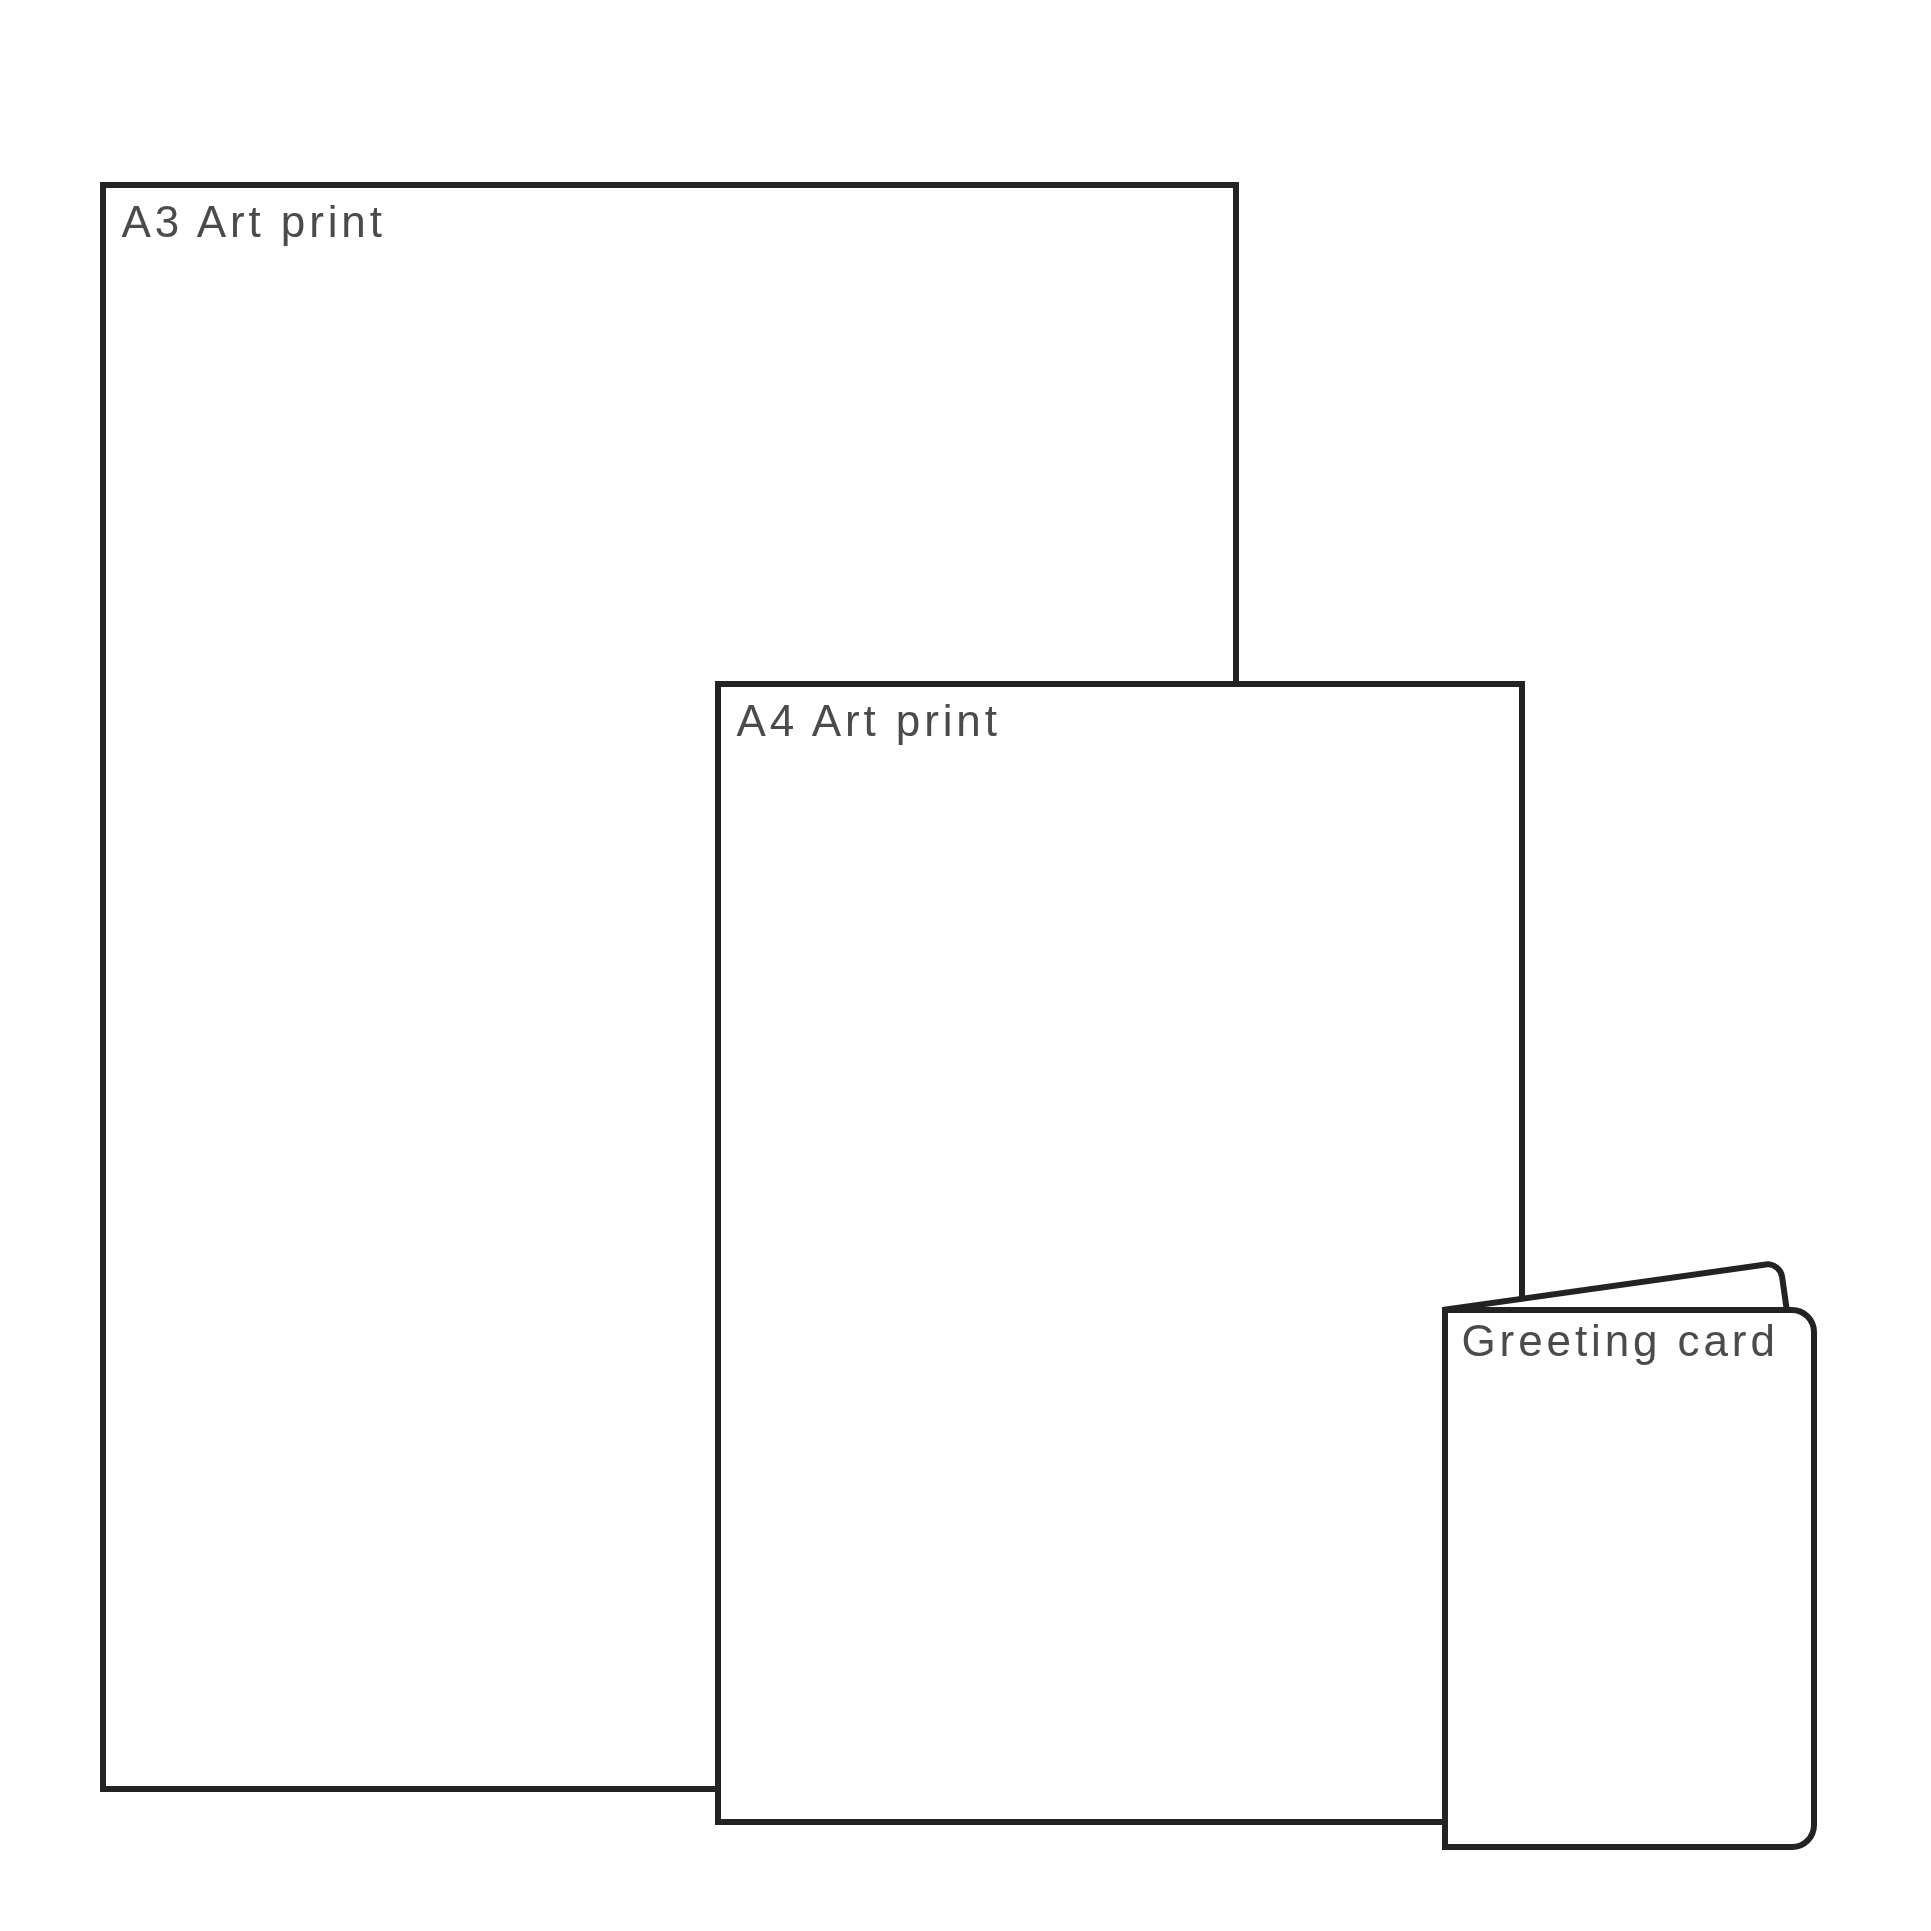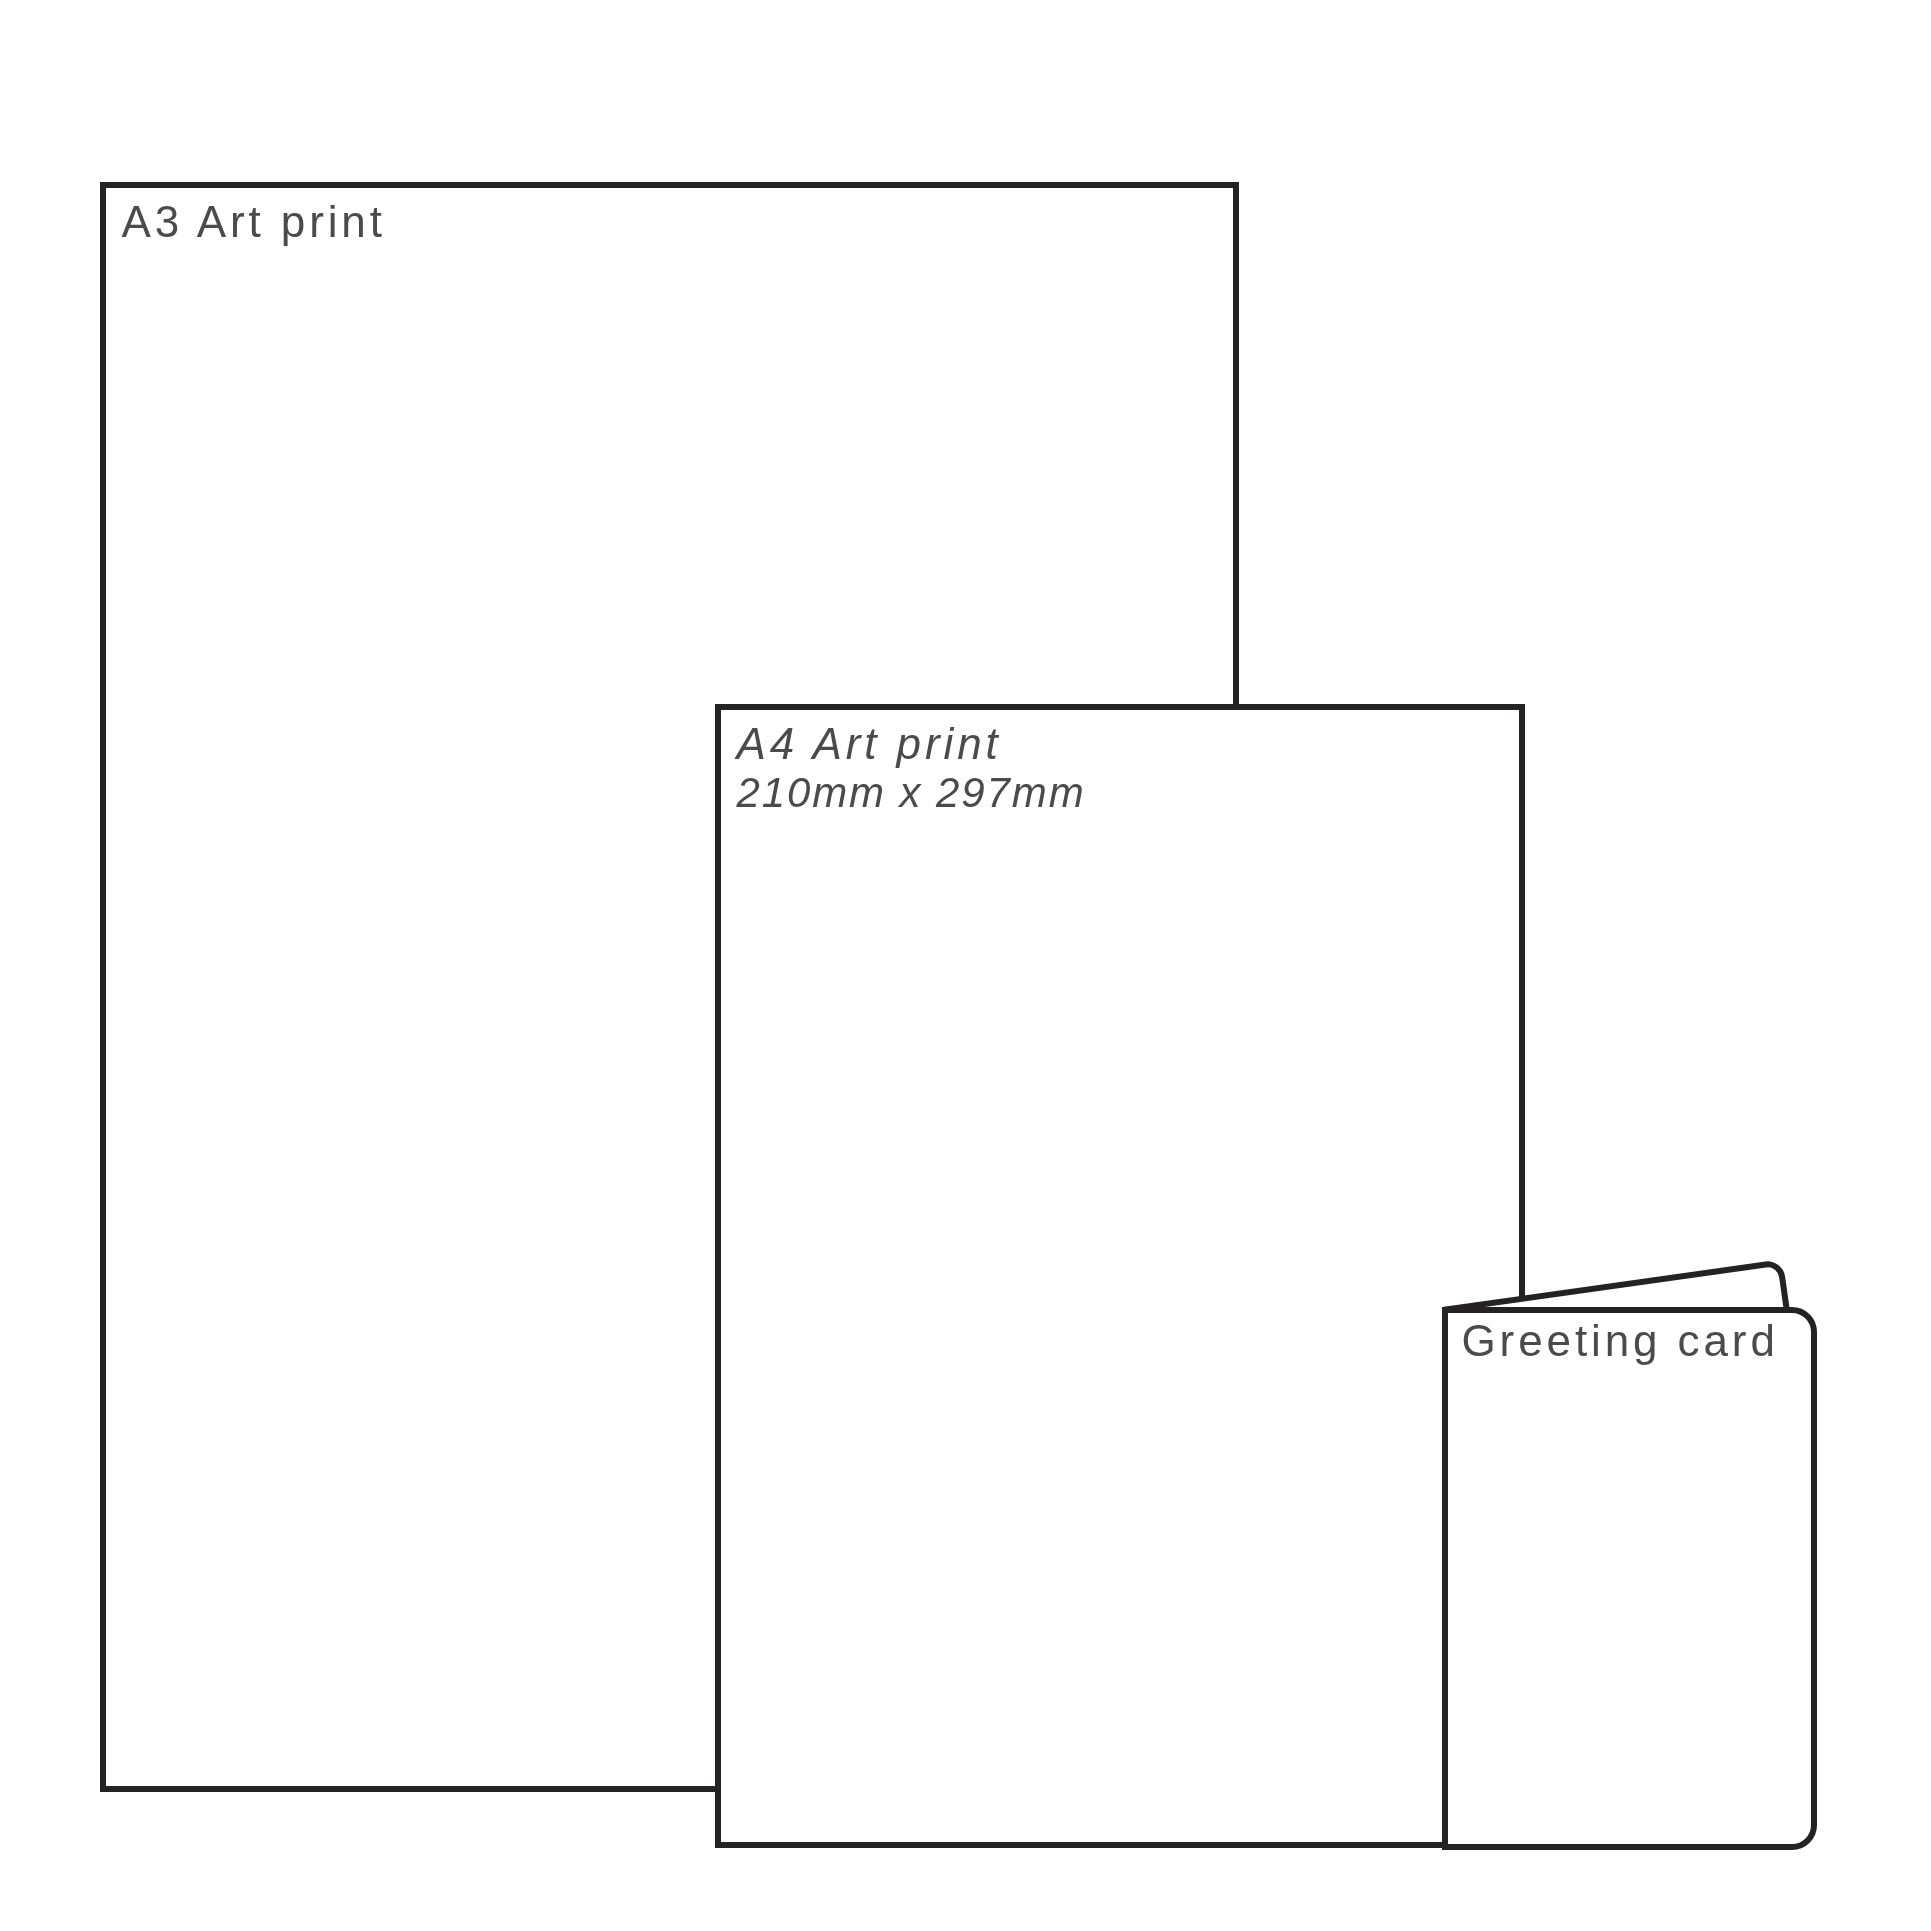--- a/index.html
+++ b/index.html
@@ -26,22 +26,22 @@
   .box {
     position: absolute;
     background: var(--bg);
     border: 6.8px solid var(--outline);
   }
   .a3-box {
     left: 100px; top: 182px;
     width: 1139px; height: 1610px;
   }
   .a4-box {
-    left: 715px; top: 704px;
-    width: 810px; height: 1144px; font-style: italic;
+    left: 715px; top: 681px;
+    width: 810px; height: 1144px;
   }
   .card-back {
     position: absolute;
     left: 1442px; top: 1307px;
     width: 344px; height: 126px;
     background: var(--bg);
     border: 6.8px solid var(--outline);
     border-radius: 1.9px 17.4px 0 0;
     transform: rotate(-8deg);
     transform-origin: 0 0;
@@ -81,21 +81,20 @@
 
   <div class="box a3-box">
     <div class="label">
       <div class="title">A3 Art print</div>
     </div>
   </div>
 
   <div class="box a4-box">
     <div class="label">
       <div class="title">A4 Art print</div>
-      <div class="dims">210mm x 297mm</div>
     </div>
   </div>
 
   <div class="card-back"></div>
 
   <div class="box card-front">
     <div class="label">
       <div class="title">Greeting card</div>
     </div>
   </div>

